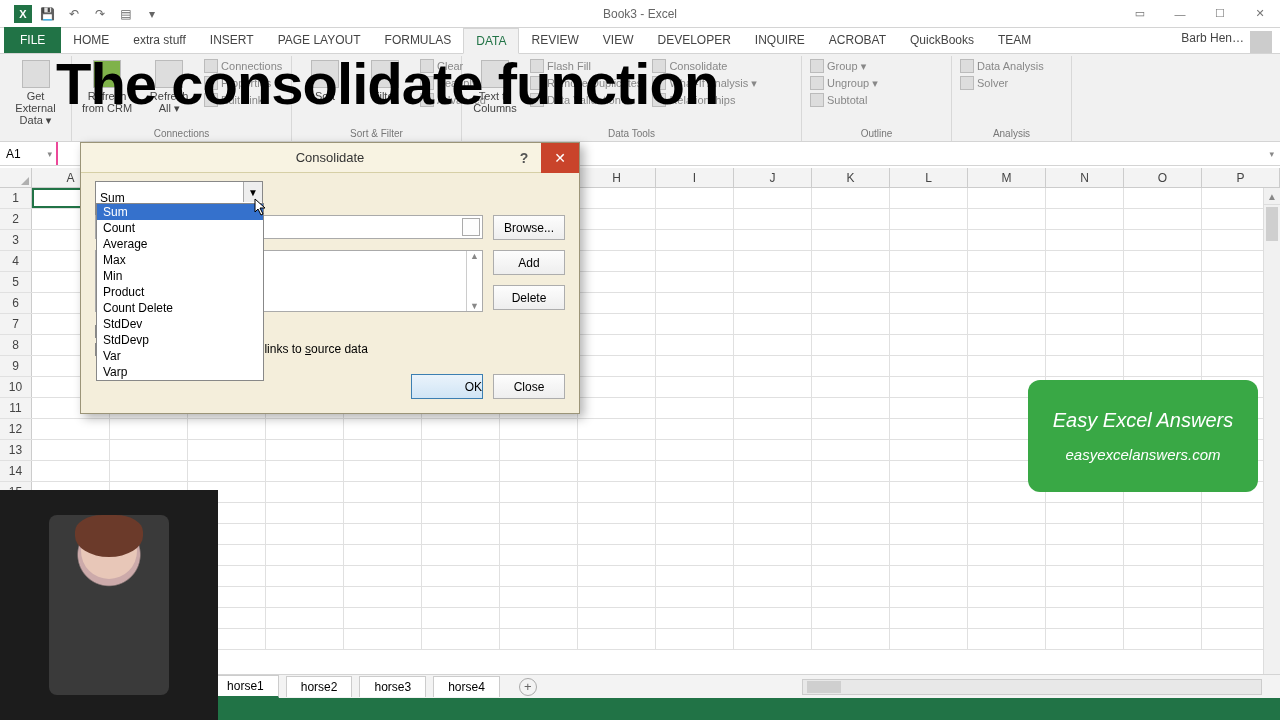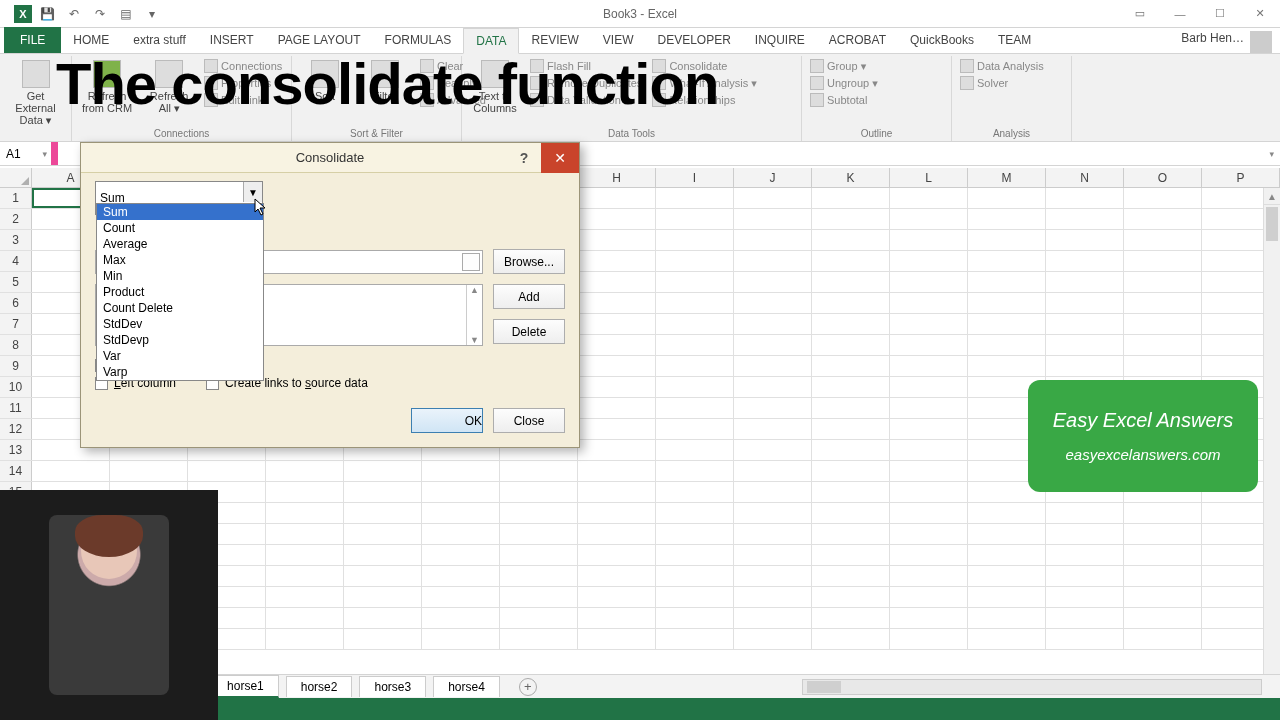--- a/index.html
+++ b/index.html
@@ -28,21 +28,21 @@
   .group-label { font-size:10px; color:#777; text-align:center; padding:2px 0; }
   .big-btn { display:flex; flex-direction:column; align-items:center; gap:2px; font-size:11px; color:#444; padding:2px 4px; min-width:54px; }
   .big-btn .ico { width:28px; height:28px; background:#ddd; border:1px solid #bbb; }
   .small-btn { display:flex; align-items:center; gap:3px; font-size:11px; color:#888; padding:1px 2px; }
   .small-btn .sico { width:14px; height:14px; background:#ddd; border:1px solid #bbb; }
   .stack { display:flex; flex-direction:column; gap:1px; }
   .group-body { display:flex; gap:6px; align-items:flex-start; flex:1; }
 
   
   .formula-bar { height:24px; display:flex; border-bottom:1px solid #d4d4d4; }
-  .name-box { width:58px; border-right:7px solid #ec4899; display:flex; align-items:center; padding:0 6px; font-size:12px; position:relative; }
+  .name-box { width:58px; border-right:2px solid #ec4899; display:flex; align-items:center; padding:0 6px; font-size:12px; position:relative; }
   .name-box::after { content:"▾"; position:absolute; right:4px; font-size:9px; color:#888; }
   .fx-area { flex:1; display:flex; align-items:center; padding:0 6px; font-size:12px; position:relative; }
   .fx-area::after { content:"▾"; position:absolute; right:6px; font-size:9px; color:#888; }
 
   
   .grid-wrap { position:absolute; top:168px; left:0; right:0; bottom:22px; background:#fff; }
   .col-headers { display:flex; height:20px; background:#f3f3f3; border-bottom:1px solid #ccc; }
   .corner { width:32px; border-right:1px solid #ccc; background:#f3f3f3; position:relative; }
   .corner::after { content:""; position:absolute; right:2px; bottom:2px; border-left:8px solid transparent; border-bottom:8px solid #b0b0b0; }
   .ch { width:78px; border-right:1px solid #ccc; display:flex; align-items:center; justify-content:center; font-size:12px; color:#444; }
@@ -84,21 +84,21 @@
   .dlg-help { position:absolute; right:40px; top:0; width:30px; height:30px; display:flex; align-items:center; justify-content:center; font-size:14px; font-weight:bold; color:#555; }
   .dlg-close { position:absolute; right:0; top:0; width:38px; height:30px; background:#c9442b; color:#fff; display:flex; align-items:center; justify-content:center; font-size:14px; }
   .dlg-body { padding:8px 14px 14px 14px; }
   .dlg-label { margin:4px 0 2px 0; }
   .fn-select { width:168px; height:34px; border:1px solid #888; background:#fff; display:flex; align-items:center; padding:0 4px; position:relative; }
   .fn-select::after { content:""; position:absolute; right:0; top:0; width:18px; height:20px; border-left:1px solid #aaa; background:#eee; }
   .fn-chev { position:absolute; right:4px; top:5px; font-size:10px; z-index:2; }
   .dropdown { position:absolute; left:0; top:21px; width:168px; background:#fff; border:1px solid #888; z-index:100; }
   .dd-item { padding:1px 6px; font-size:12px; }
   .dd-item.sel { background:#3571cc; color:#fff; }
-  .ref-row { display:flex; gap:10px; align-items:center; margin-top:34px; }
+  .ref-row { display:flex; gap:10px; }
   .ref-input { flex:1; height:24px; border:1px solid #aaa; background:#fff; position:relative; }
   .ref-pick { position:absolute; right:2px; top:2px; width:18px; height:18px; border:1px solid #aaa; background:#fdfdfd; }
   .dlg-btn { min-width:72px; height:25px; border:1px solid #adadad; background:linear-gradient(#fdfdfd,#eee); display:flex; align-items:center; justify-content:center; }
   .refs-list-row { display:flex; gap:10px; margin-top:10px; }
   .refs-list { flex:1; height:62px; border:1px solid #aaa; background:#fff; position:relative; }
   .refs-scroll { position:absolute; right:0; top:0; width:16px; height:100%; border-left:1px solid #ccc; display:flex; flex-direction:column; justify-content:space-between; align-items:center; color:#888; font-size:9px; }
   .side-btns { display:flex; flex-direction:column; gap:10px; }
   .chk-row { display:flex; align-items:center; gap:6px; margin-top:4px; }
   .chk { width:13px; height:13px; border:1px solid #888; background:#fff; }
   .labels-area { margin-top:8px; display:flex; gap:30px; flex-wrap:wrap; }

